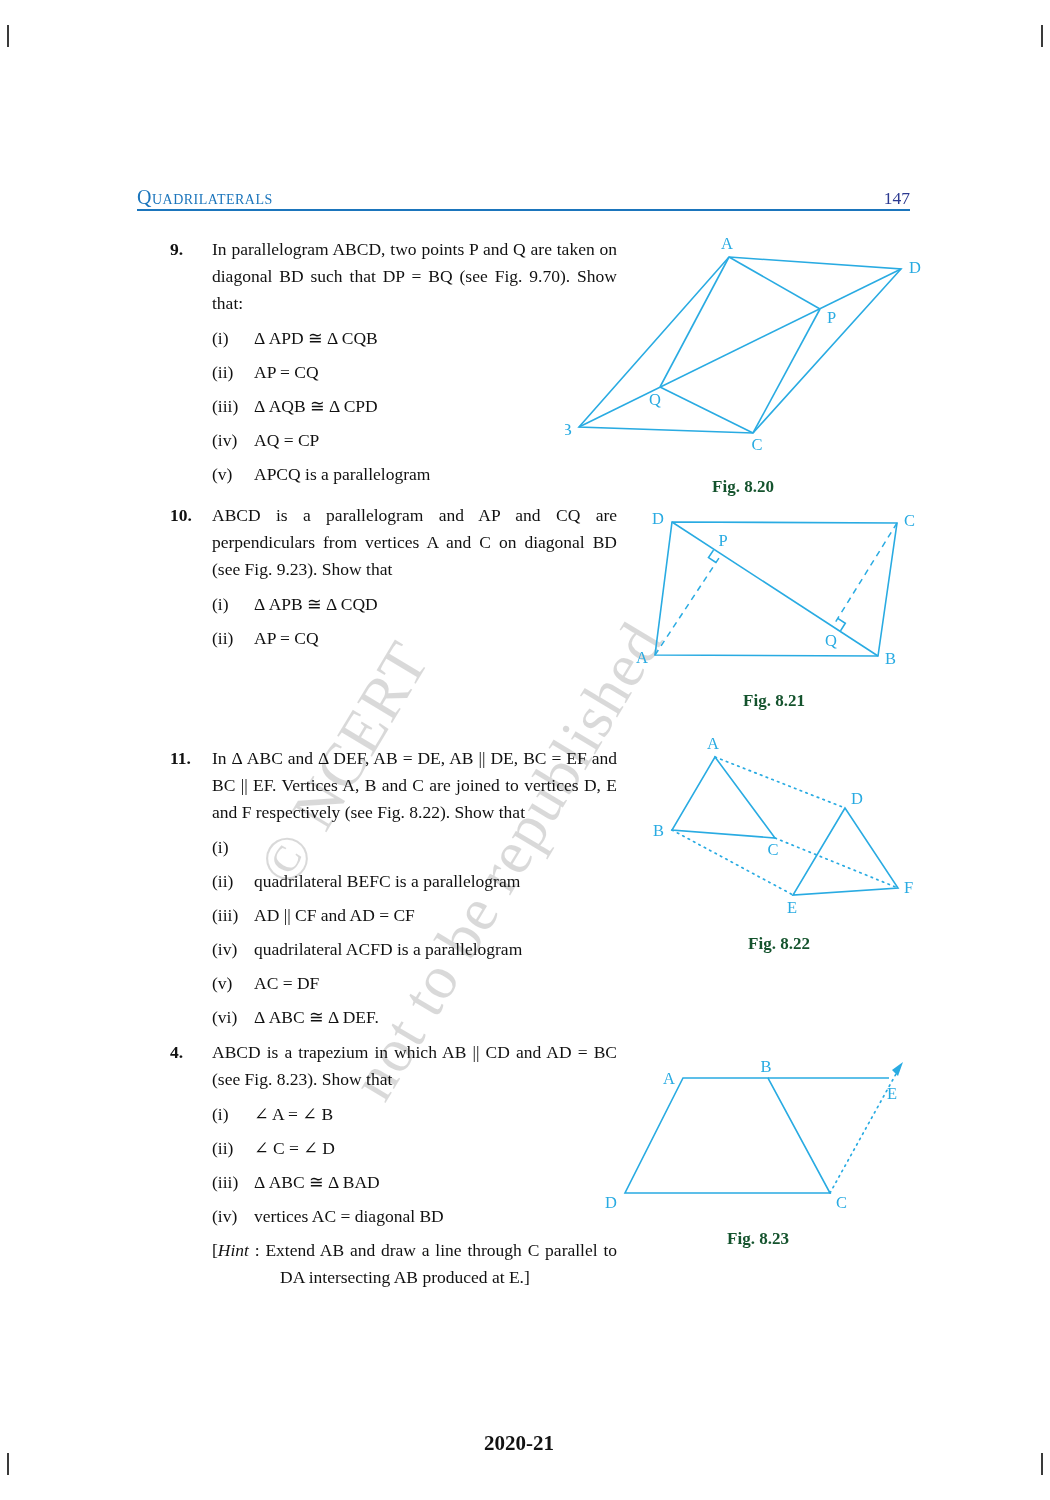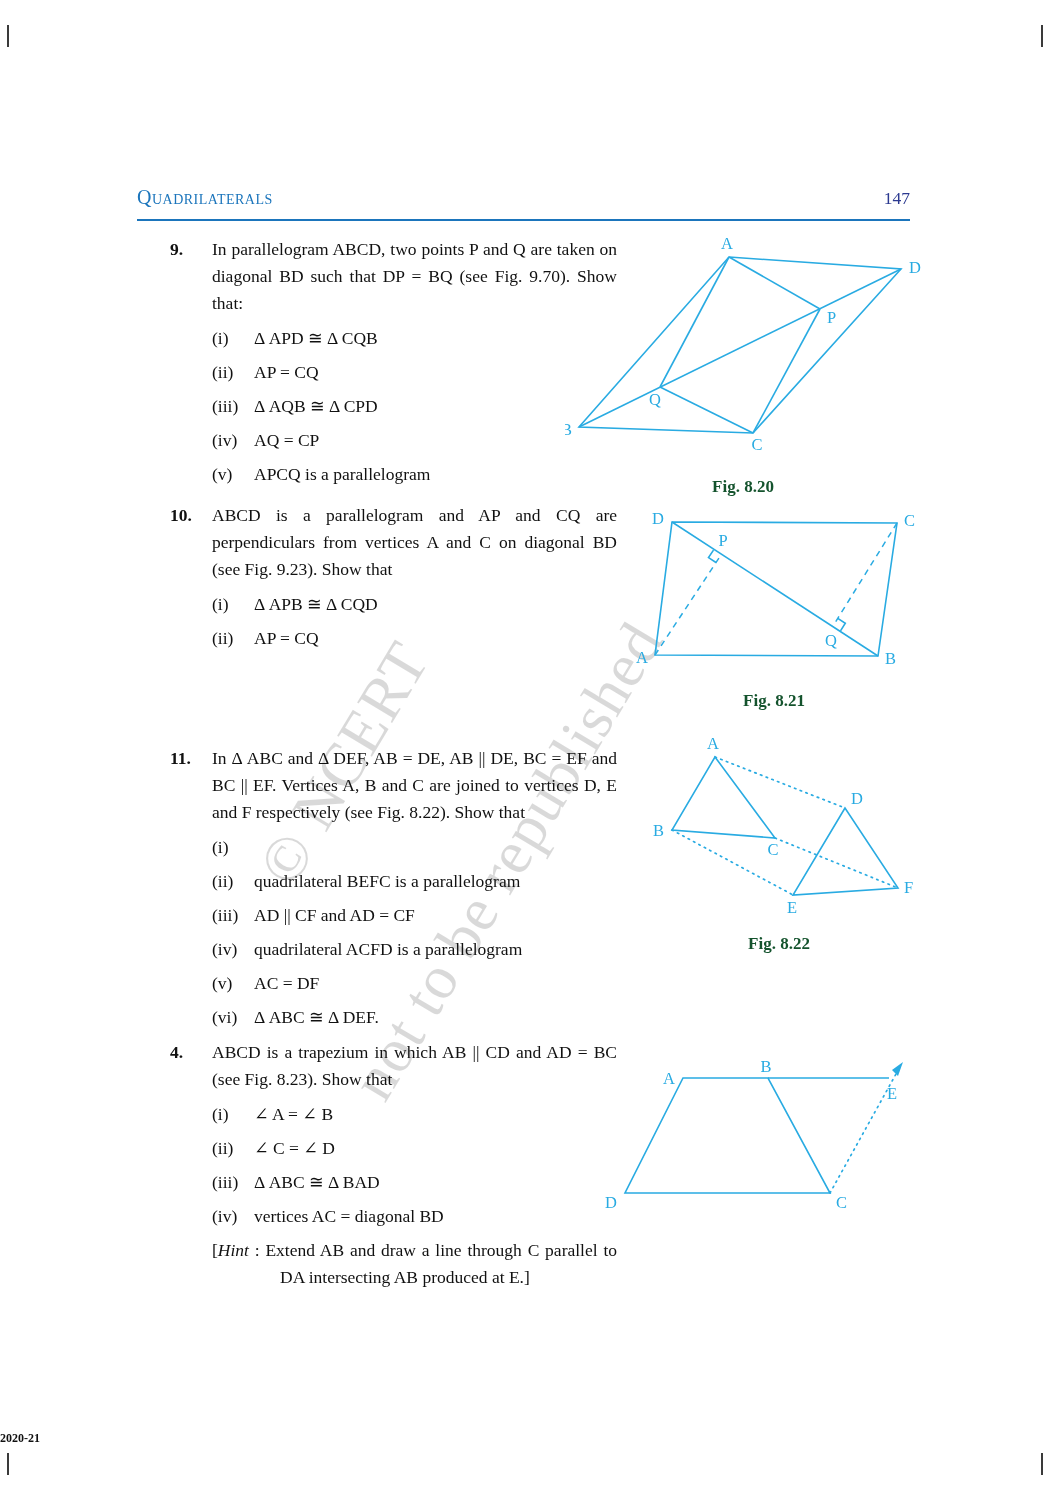--- a/index.html
+++ b/index.html
@@ -13,21 +13,21 @@
     position:absolute; left:45px; top:622px; width:760px;
     transform:rotate(-59deg);
     color:rgba(0,0,0,0.15);
     font-size:62px; line-height:190px; letter-spacing:1px;
     text-align:center; z-index:0; pointer-events:none; white-space:nowrap;
   }
 
   .header {
     position:absolute; left:137px; right:140px; top:186px; z-index:2;
     display:flex; justify-content:space-between; align-items:baseline;
-    border-bottom:2.5px solid #1B75BC; padding-bottom:10px;
+    border-bottom:2.5px solid #1B75BC; padding-bottom:0;
   }
   .header-title { color:#1B75BC; font-variant:small-caps; font-size:20px; letter-spacing:0.5px; }
   .header-page { color:#2B3990; font-size:17.5px; }
 
   .content { position:absolute; left:137px; top:236px; width:480px; z-index:1; }
 
   .problem { position:relative; padding-left:75px; font-size:17.5px; line-height:27px; }
   .pnum { position:absolute; left:33px; top:0; font-weight:bold; }
   .ptext { text-align:justify; }
   .plist { margin-top:8px; }
@@ -37,22 +37,22 @@
   .hint i { font-style:italic; }
 
   .fig { position:absolute; text-align:center; z-index:1; }
   .figcap { color:#14532d; font-weight:bold; font-size:17px; margin-top:16px; }
   .ln { stroke:#29ABE2; stroke-width:1.6; fill:none; }
   .lndash { stroke:#29ABE2; stroke-width:1.5; fill:none; stroke-dasharray:6 5; }
   .lndot { stroke:#29ABE2; stroke-width:1.7; fill:none; stroke-dasharray:1.5 4.6; stroke-linecap:round; }
   .vlabel { fill:#29ABE2; font-size:16.5px; font-family:"Liberation Serif","DejaVu Serif",serif; }
   .arrow { fill:#29ABE2; stroke:none; }
 
-  .footer { position:absolute; left:0; right:12px; top:1431px; text-align:left;
-            font-size:12px; font-weight:bold; z-index:1; }
+  .footer { position:absolute; left:0; right:12px; top:1431px; text-align:center;
+            font-size:21px; font-weight:bold; z-index:1; }
 </style>
 </head>
 <body>
 
 <div class="page">
 
   <div class="crop" style="left:7px; top:25px;"></div>
   <div class="crop" style="left:1041px; top:25px;"></div>
   <div class="crop" style="left:7px; top:1453px;"></div>
   <div class="crop" style="left:1041px; top:1453px;"></div>
@@ -224,17 +224,18 @@
       <polygon class="ln" points="90,18 175,18 237,133 32,133"></polygon>
       <line class="ln" x1="175" y1="18" x2="296" y2="18"></line>
       <line class="lndot" x1="237" y1="133" x2="303" y2="14"></line>
       <polygon class="arrow" points="310,2 299,10 305,16"></polygon>
       <text class="vlabel" x="82" y="24" text-anchor="end">A</text>
       <text class="vlabel" x="173" y="12" text-anchor="middle">B</text>
       <text class="vlabel" x="243" y="148" text-anchor="start">C</text>
       <text class="vlabel" x="24" y="148" text-anchor="end">D</text>
       <text class="vlabel" x="299" y="39" text-anchor="middle">E</text>
     </svg>
+    <figcaption class="figcap" style="margin-top:15px;">Fig. 8.23</figcaption>
   </figure>
 
   <div class="footer">2020-21</div>
 
 </div>
 
 </body></html>

